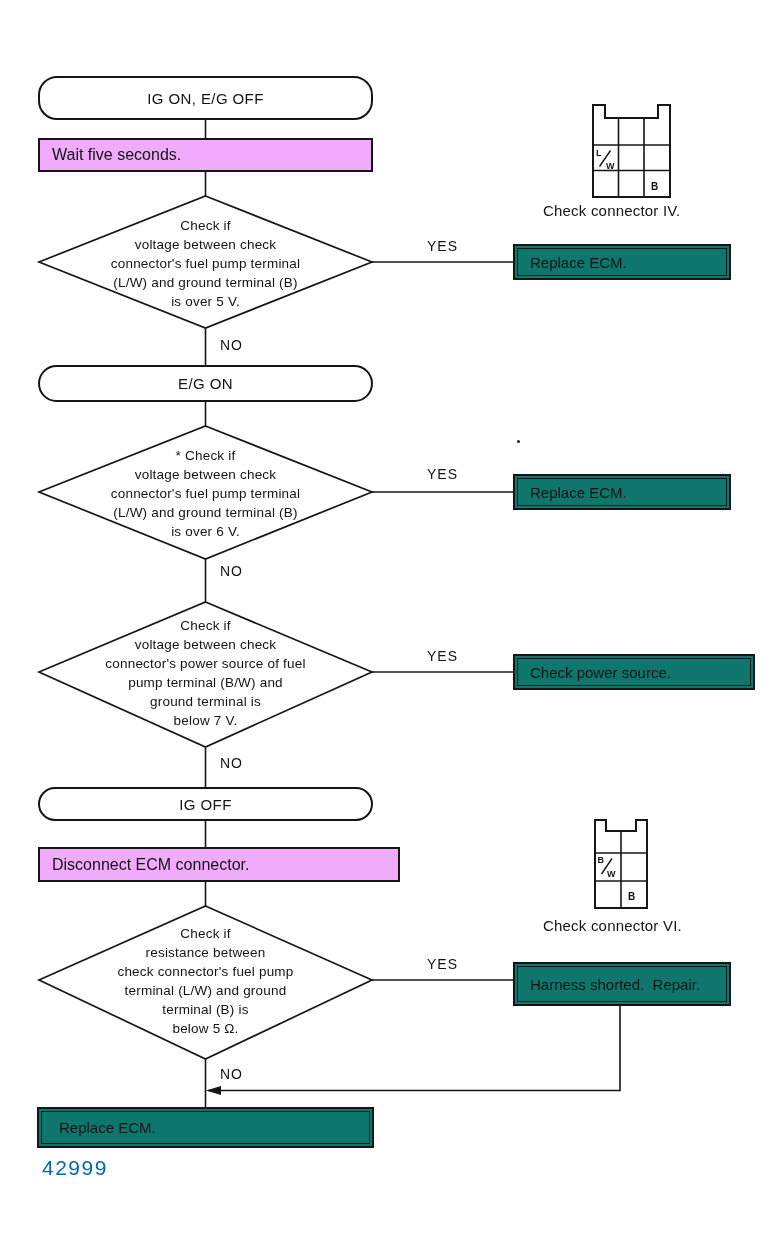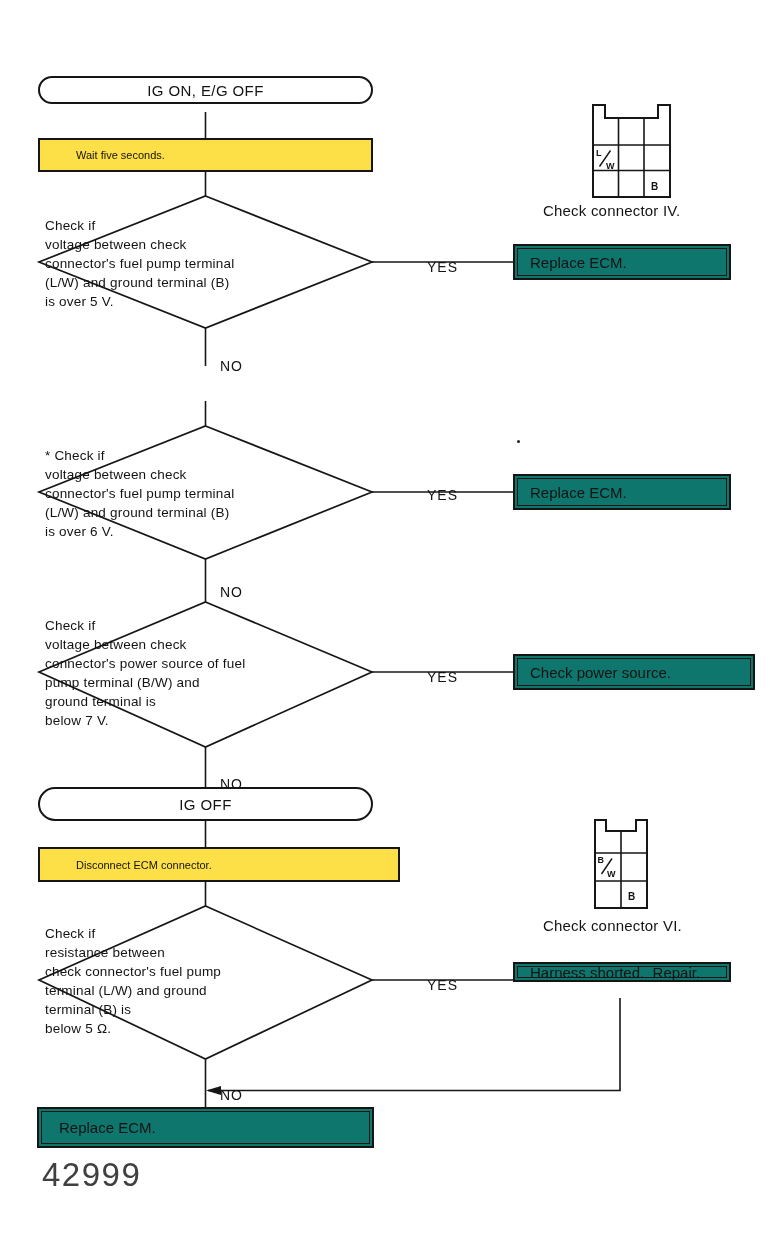--- a/index.html
+++ b/index.html
@@ -9,38 +9,38 @@
   }
   .canvas svg { position:absolute; left:0; top:0; }
   .abs { position:absolute; box-sizing:border-box; }
   .terminal {
     border:2px solid #151515; border-radius:19px;
     display:flex; align-items:center; justify-content:center;
     font-size:15px; letter-spacing:.4px; background:#fff;
   }
   .process {
     border:2px solid #151515; display:flex; align-items:center;
-    font-size:11px; padding-left:36px; background:#fde047;
+    font-size:16px; padding-left:12px; background:#f0abfc;
   }
   .result { border:2px solid #151515; background:#0f766e; }
   .result::after {
     content:""; position:absolute; inset:2px; border:1.5px solid #151515;
     pointer-events:none;
   }
   .result-text {
     position:absolute; inset:0; display:flex; align-items:center;
     padding-left:15px; font-size:15px; white-space:pre-wrap;
   }
   .decision-text {
-    text-align:left; font-size:13.5px; line-height:19px; white-space:pre-line;
+    text-align:center; font-size:13.5px; line-height:19px; white-space:pre-line;
     letter-spacing:.2px;
   }
-  .edge-label { font-size:14px; letter-spacing:1px;margin-top:21px; }
+  .edge-label { font-size:14px; letter-spacing:1px; }
   .caption { font-size:15px; letter-spacing:.2px; }
-  .fig-num { font-size:33px; letter-spacing:1.5px; color:#404040; }
+  .fig-num { font-size:21px; letter-spacing:1.5px; color:#0369a1; }
   .speck { width:3px; height:3px; background:#222; border-radius:50%; }
   .pin-text { font-weight:bold; fill:#131313; }
 </style>
 </head>
 <body>
 
 <div class="canvas">
 
   <svg width="770" height="1258" viewBox="0 0 770 1258">
 
@@ -90,21 +90,21 @@
         <line x1="595" y1="853" x2="647" y2="853"></line>
         <line x1="595" y1="881" x2="647" y2="881"></line>
       </g>
       <text class="pin-text" x="597.5" y="863" font-size="9">B</text>
       <line x1="601.5" y1="874" x2="612" y2="858.5" stroke="#131313" stroke-width="1.4"></line>
       <text class="pin-text" x="607" y="877" font-size="9">W</text>
       <text class="pin-text" x="628" y="900" font-size="10">B</text>
     </g>
   </svg>
 
-  <div class="abs terminal" style="left:38px; top:76px; width:335px; height:28px;">
+  <div class="abs terminal" style="left:38px; top:76px; width:335px; height:44px;">
     <span>IG ON, E/G OFF</span>
   </div>
 
   <div class="abs process" style="left:38px; top:138px; width:335px; height:34px;">
     <span>Wait five seconds.</span>
   </div>
 
   <div class="abs decision-text" style="left:45px; top:216px; width:321px;">Check if
 voltage between check
 connector's fuel pump terminal
@@ -112,20 +112,23 @@
 is over 5 V.</div>
 
   <div class="abs edge-label" style="left:427px; top:238px;">YES</div>
 
   <div class="abs result" style="left:513px; top:244px; width:218px; height:36px;">
     <div class="result-text">Replace ECM.</div>
   </div>
 
   <div class="abs edge-label" style="left:220px; top:337px;">NO</div>
 
+  <div class="abs terminal" style="left:38px; top:365px; width:335px; height:37px;">
+    <span>E/G ON</span>
+  </div>
 
   <div class="abs decision-text" style="left:45px; top:446px; width:321px;">* Check if
 voltage between check
 connector's fuel pump terminal
 (L/W) and ground terminal (B)
 is over 6 V.</div>
 
   <div class="abs edge-label" style="left:427px; top:466px;">YES</div>
 
   <div class="abs result" style="left:513px; top:474px; width:218px; height:36px;">
@@ -159,21 +162,21 @@
 
   <div class="abs decision-text" style="left:45px; top:924px; width:321px;">Check if
 resistance between
 check connector's fuel pump
 terminal (L/W) and ground
 terminal (B) is
 below 5 Ω.</div>
 
   <div class="abs edge-label" style="left:427px; top:956px;">YES</div>
 
-  <div class="abs result" style="left:513px; top:962px; width:218px; height:20px;">
+  <div class="abs result" style="left:513px; top:962px; width:218px; height:44px;">
     <div class="result-text">Harness shorted.  Repair.</div>
   </div>
 
   <div class="abs edge-label" style="left:220px; top:1066px;">NO</div>
 
   <div class="abs result" style="left:37px; top:1107px; width:337px; height:41px;">
     <div class="result-text" style="padding-left:20px;">Replace ECM.</div>
   </div>
 
   <div class="abs caption" style="left:543px; top:202px;">Check connector IV.</div>

